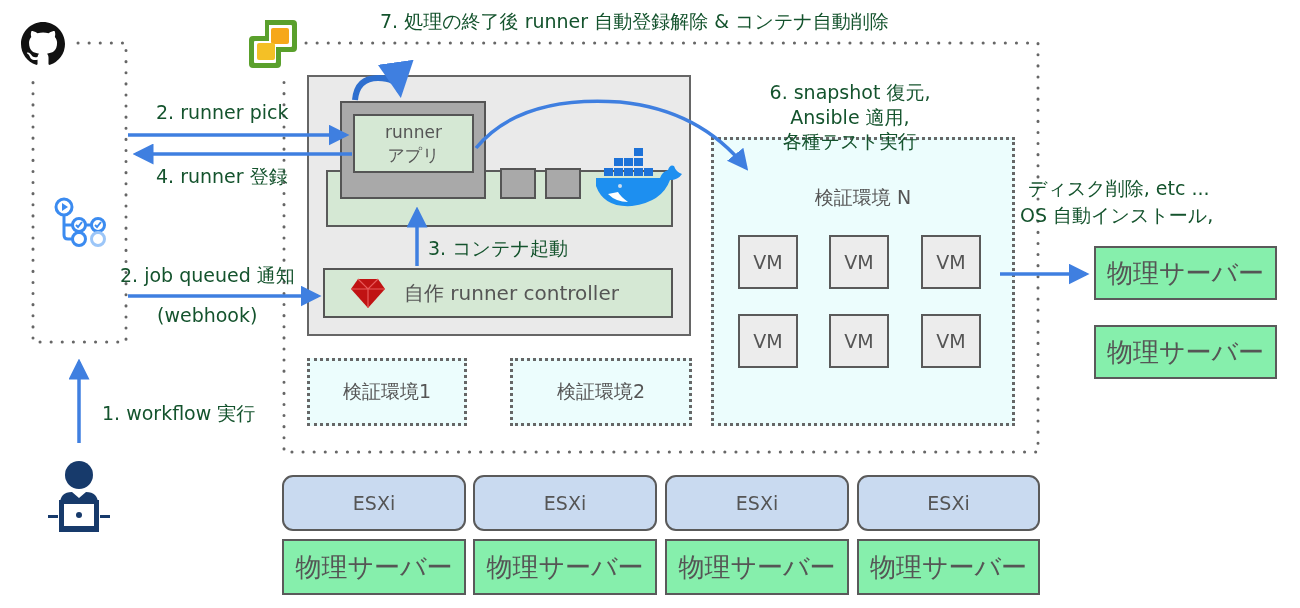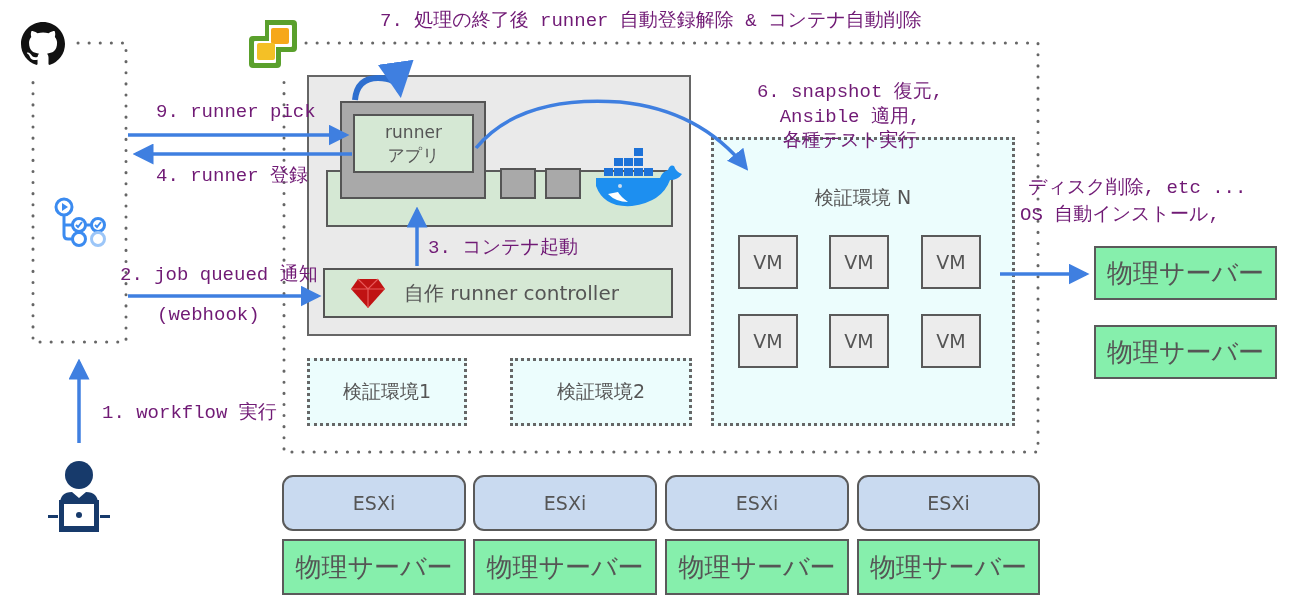--- a/index.html
+++ b/index.html
@@ -1,19 +1,19 @@
 <!DOCTYPE html>
 <html><head>
 <meta charset="utf-8">
 <style>
   html, body { margin:0; padding:0; background:#ffffff; }
   body { width:1300px; height:608px; position:relative; overflow:hidden;
          font-family:"DejaVu Sans","Liberation Sans",sans-serif; }
   .abs { position:absolute; }
-  .lbl { color:#701a75; font-size:19px; white-space:nowrap; line-height:1.15;font-family:Liberation Mono, monospace; }
+  .lbl { color:#14532d; font-size:19px; white-space:nowrap; line-height:1.15; }
   .box { position:absolute; box-sizing:border-box; display:flex; align-items:center; justify-content:center;
          color:#555; border:2.5px solid #5a5a5a; }
   .esxi { background:#c9daf0; font-size:19px;border-radius:11px; }
   .phys { background:#86efac; font-size:26px; }
   .vm { background:#ececec; font-size:19px; }
   .env { position:absolute; box-sizing:border-box; background:#ecfdfd; border:3px dotted #666;
          display:flex; align-items:center; justify-content:center; color:#555; font-size:19px; }
   svg#overlay { position:absolute; left:0; top:0; }
 </style>
 </head>
@@ -170,21 +170,21 @@
 
     <path d="M476,148 Q520,95 620,102 Q700,110 746,168" marker-end="url(#arr)"></path>
 
     <path d="M355,100 Q357,78 378,78 Q398,78 400,92" stroke-width="6" stroke="#2e6fcf" marker-end="url(#arr)"></path>
 
     <line x1="1000" y1="274" x2="1086" y2="274" marker-end="url(#arr)"></line>
   </g>
 </svg>
 
 <div class="abs lbl" style="left:380px;top:11px;">7. 処理の終了後 runner 自動登録解除 &amp; コンテナ自動削除</div>
-<div class="abs lbl" style="left:156px;top:102px;">9. runner pick</div>
+<div class="abs lbl" style="left:156px;top:102px;">2. runner pick</div>
 <div class="abs lbl" style="left:156px;top:166px;">4. runner 登録</div>
 <div class="abs lbl" style="left:120px;top:265px;">2. job queued 通知</div>
 <div class="abs lbl" style="left:157px;top:305px;">(webhook)</div>
 <div class="abs lbl" style="left:428px;top:238px;">3. コンテナ起動</div>
 <div class="abs lbl" style="left:102px;top:403px;">1. workflow 実行</div>
 <div class="abs lbl" style="left:730px;top:80px;width:240px;text-align:center;line-height:1.3;">
   <div>6. snapshot 復元,</div>
   <div>Ansible 適用,</div>
   <div>各種テスト実行</div>
 </div>

